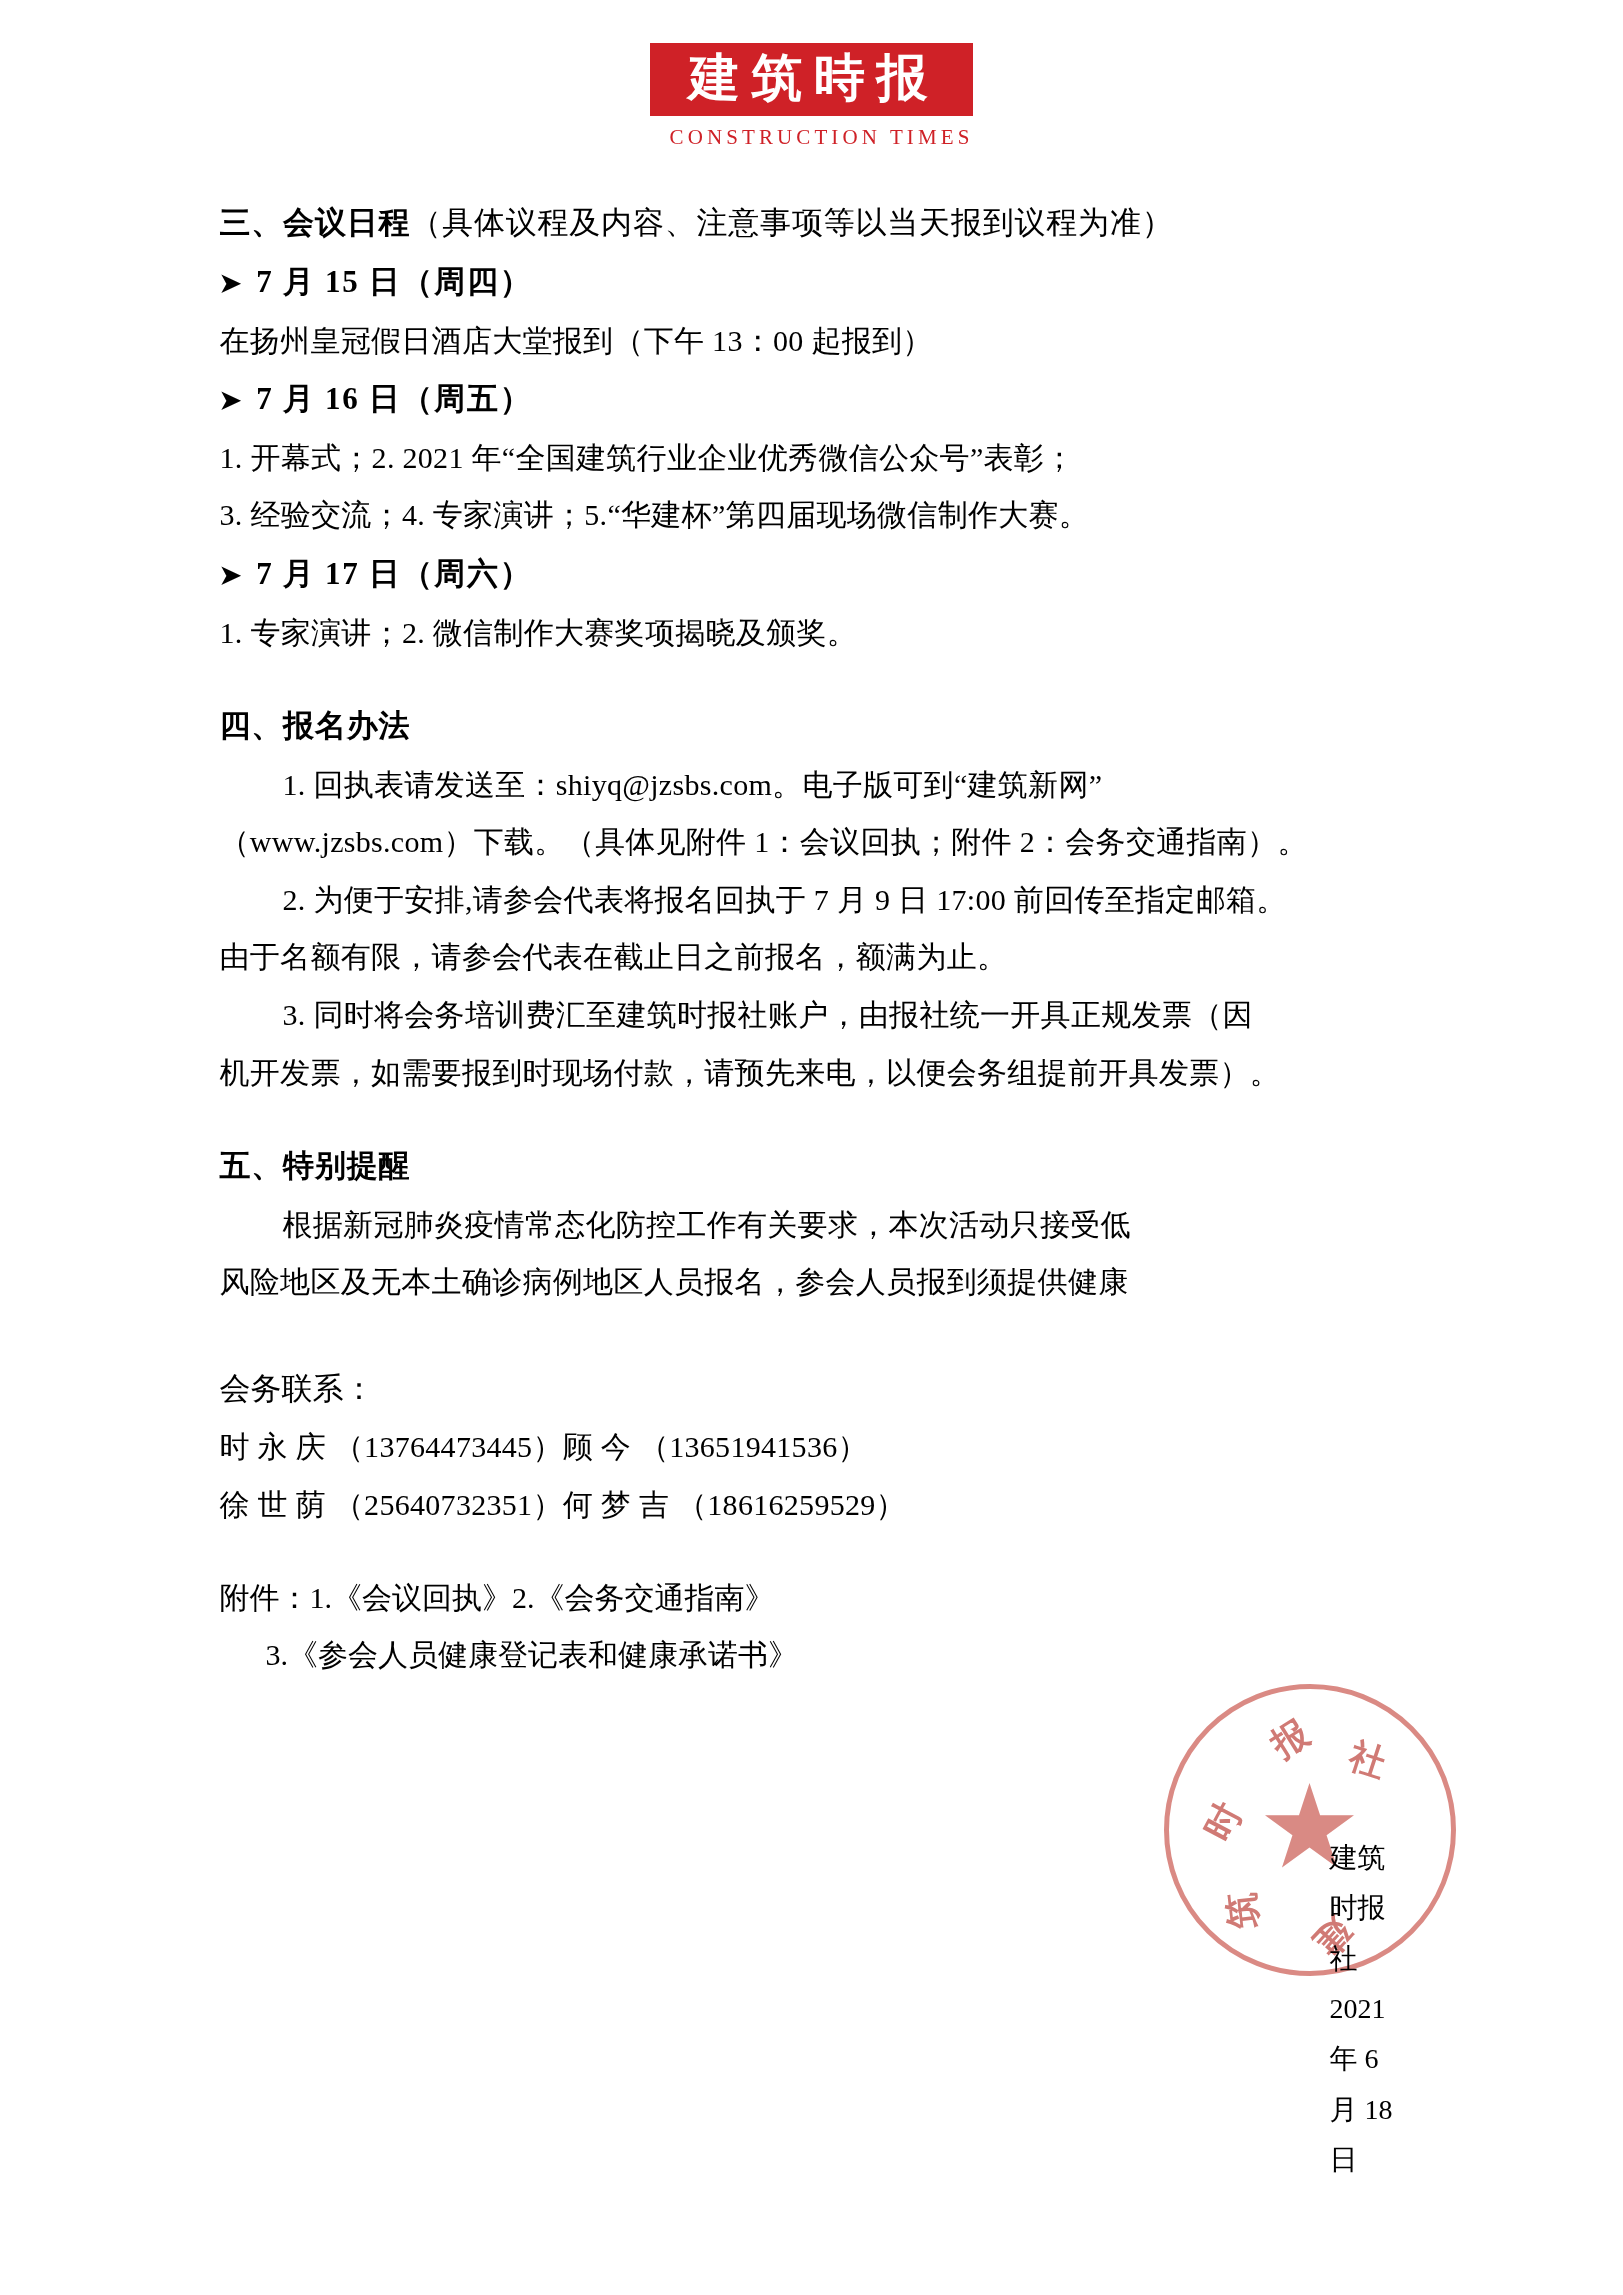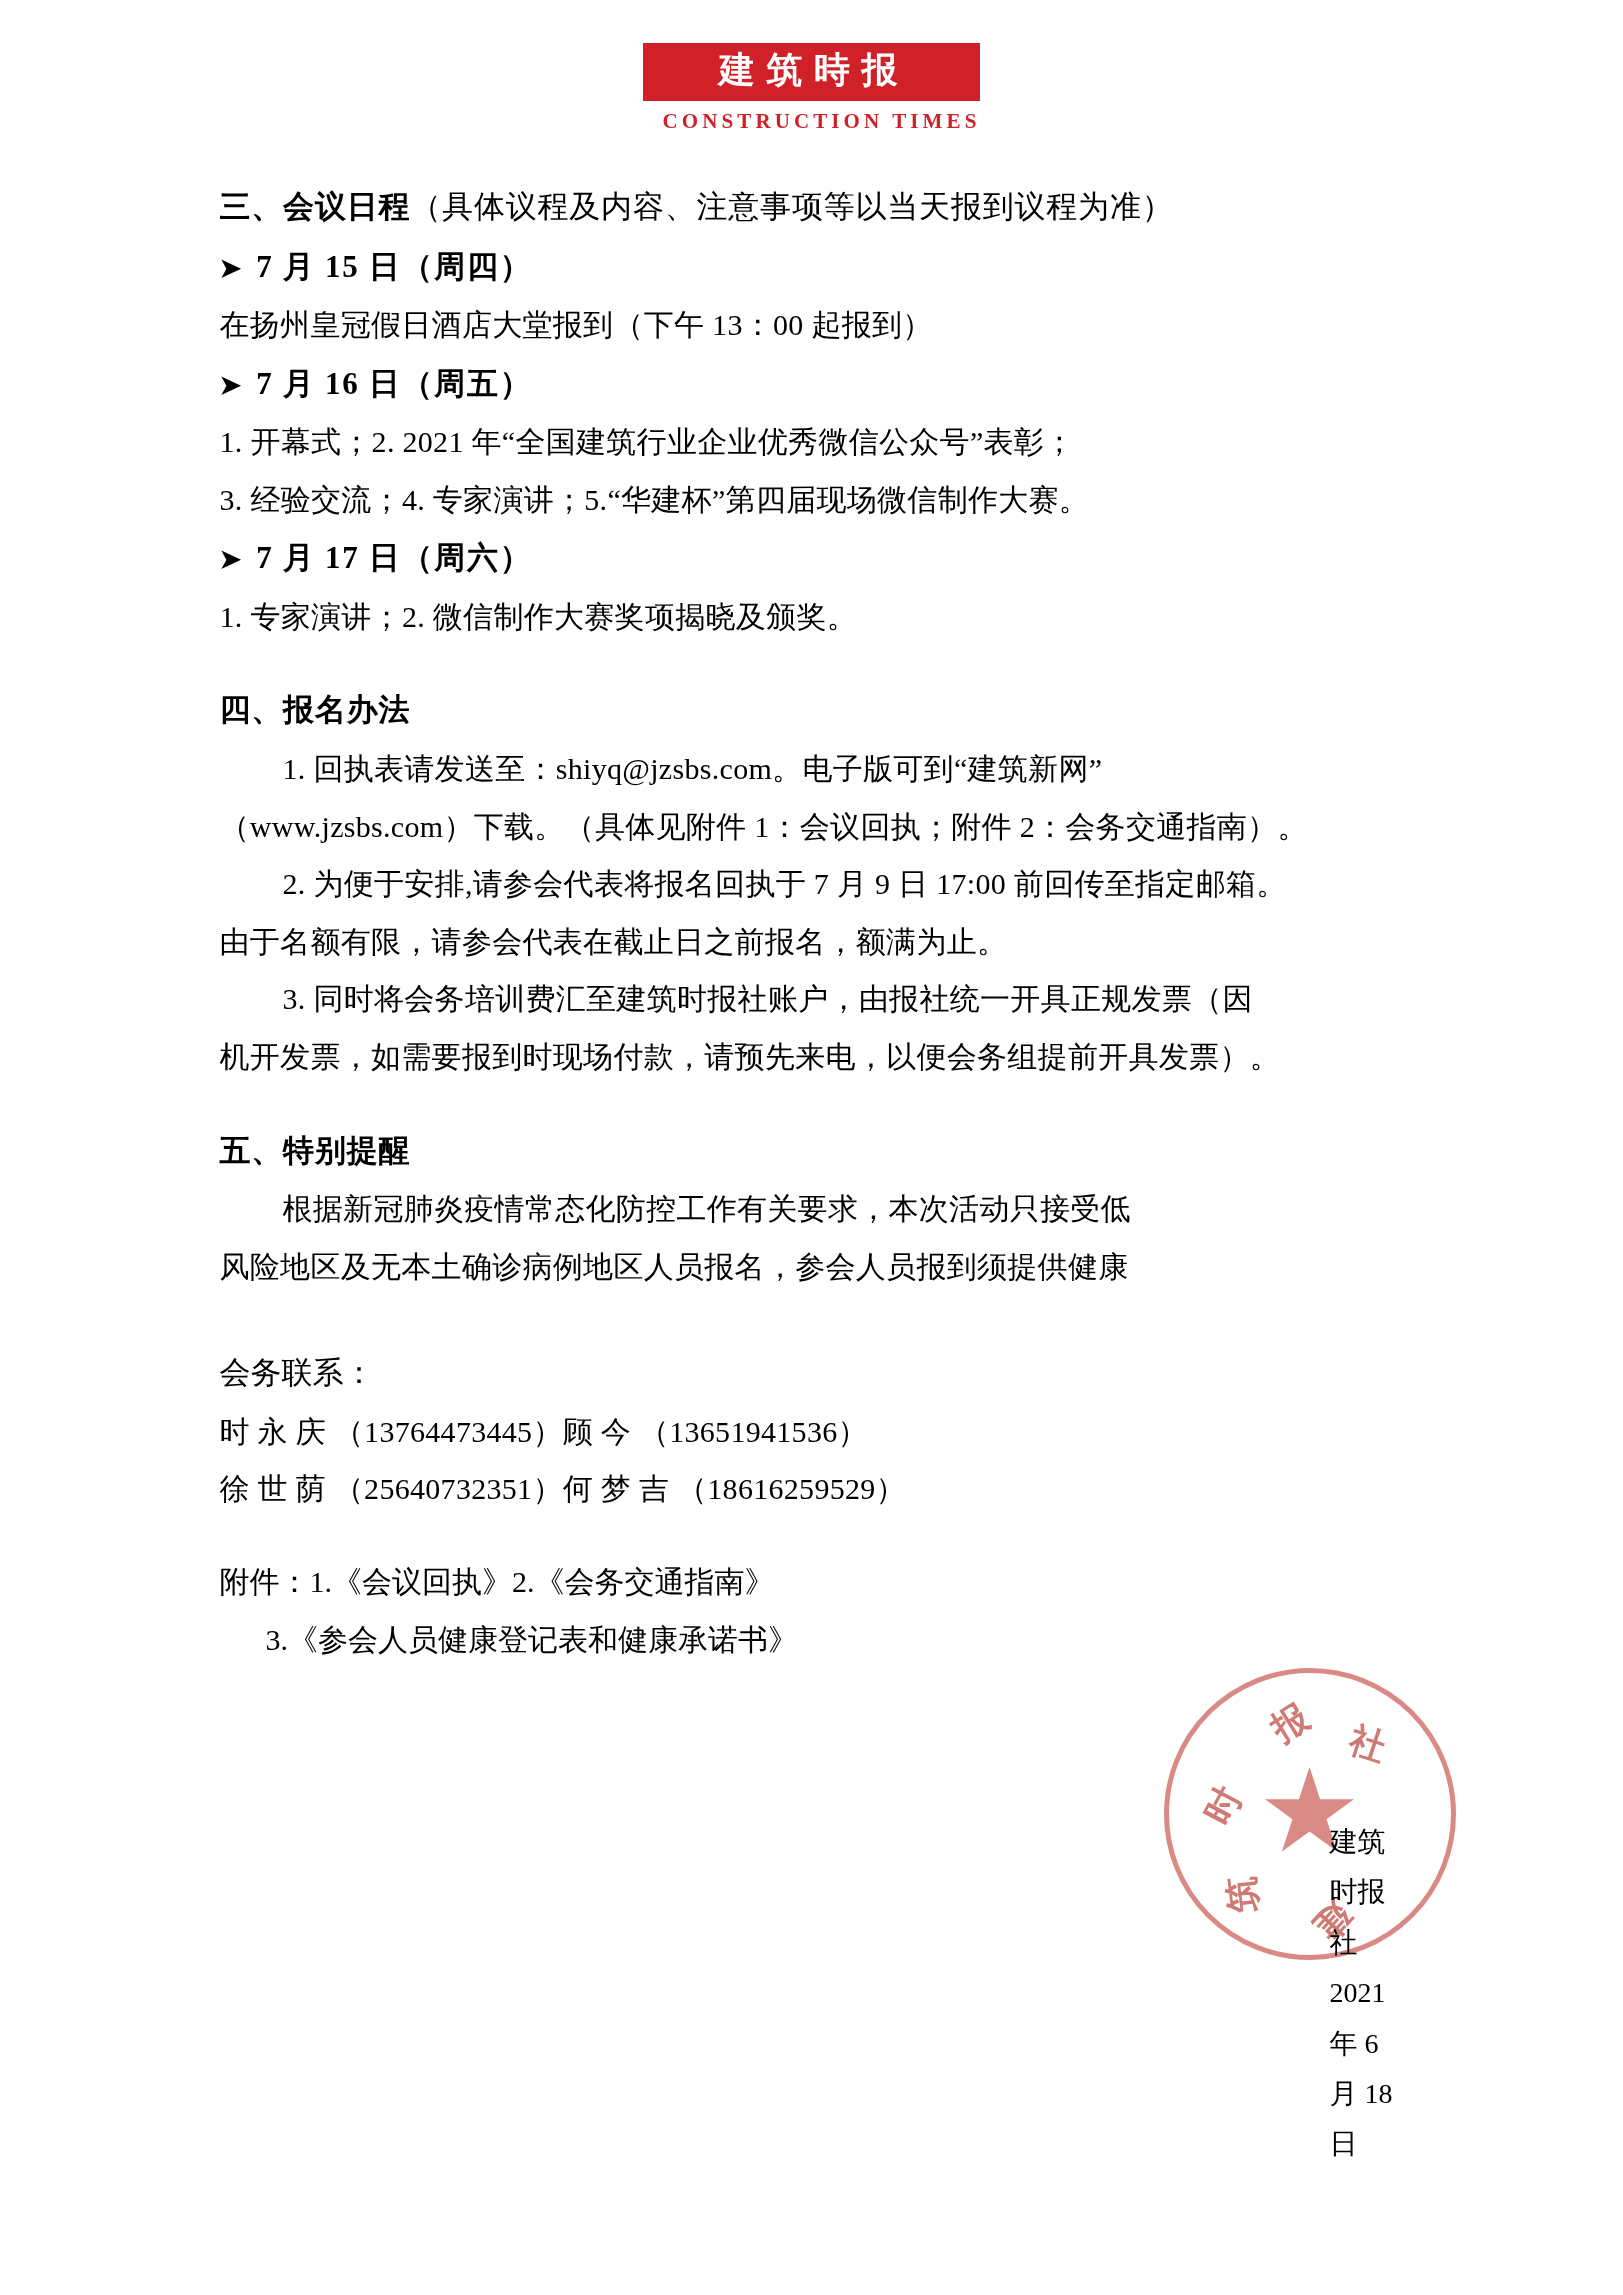--- a/index.html
+++ b/index.html
@@ -31,30 +31,30 @@
   }
   .logo-box {
     display: inline-block;
     text-align: center;
   }
   .logo-cn {
     background: #cf2127;
     color: #ffffff;
     font-family: "DejaVu Serif", serif;
     font-weight: bold;
-    font-size: 36px;
+    font-size: 51px;
     letter-spacing: 11.6px;
     padding: 8.3px 15px 11.6px 20px;
     line-height: 1.05;
     display: block;
   }
   .logo-en {
     color: #cf2127;
     font-family: "Liberation Serif", serif;
-    font-weight: bold;
+    font-weight: normal;
     font-size: 21px;
     letter-spacing: 4.1px;
     margin-top: 8.3px;
     display: block;
     margin-left: 20px;
   }
 
   
   .content {
     margin: 0 auto;

